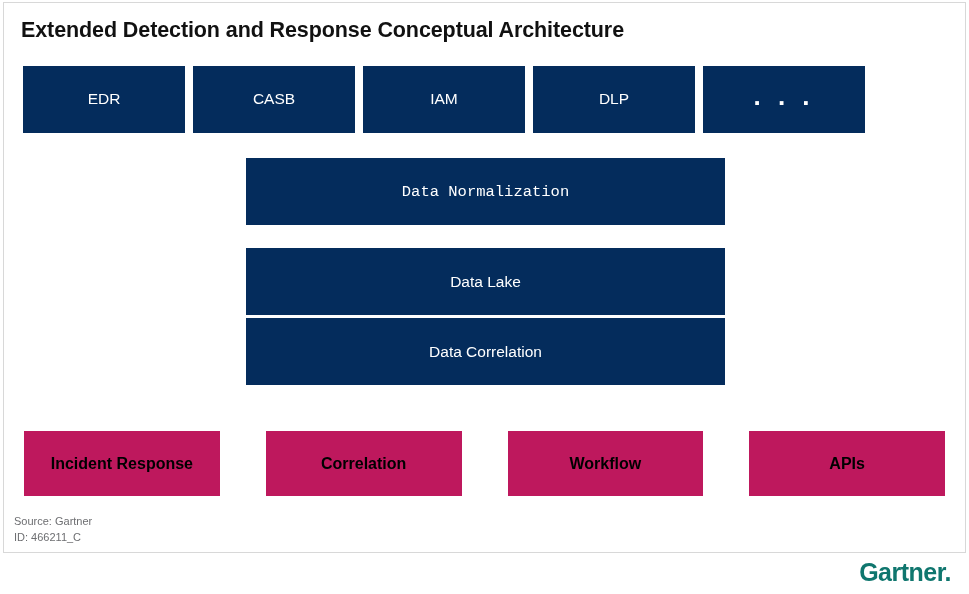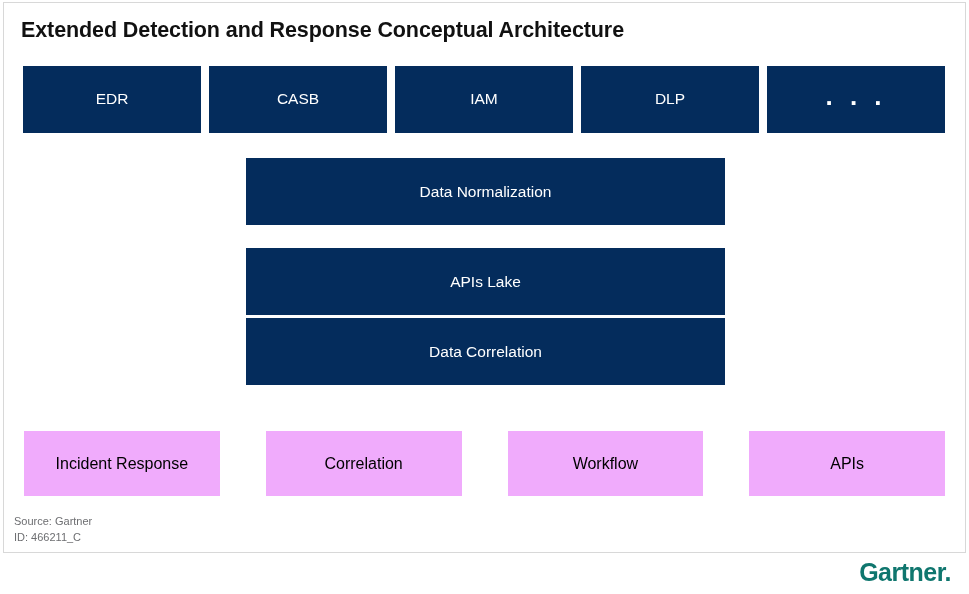--- a/index.html
+++ b/index.html
@@ -39,21 +39,21 @@
     color: #111111;
     letter-spacing: -0.1px;
     white-space: nowrap;
   }
 
   
   #row-sources {
     position: absolute;
     left: 23px;
     top: 66px;
-    width: 922px;
+    width: 842px;
     height: 67px;
     display: flex;
     gap: 8px;
   }
   .source-box {
     flex: 1 1 0;
     background: #042C5C;
     color: #ffffff;
     display: flex;
     align-items: center;
@@ -78,44 +78,44 @@
     left: 246px;
     width: 479px;
     height: 67px;
     background: #042C5C;
     color: #ffffff;
     display: flex;
     align-items: center;
     justify-content: center;
     font-size: 15.5px;
   }
-  #pipeline-0 { top: 158px; }
+  #pipeline-0 { top: 158px; font-family: Liberation Mono, monospace; }
   #pipeline-1 { top: 248px; }
   #pipeline-2 { top: 318px; text-align: right; }
 
   
   #row-capabilities {
     position: absolute;
     left: 24px;
     top: 431px;
     width: 921px;
     height: 65px;
     display: flex;
     gap: 46px;
   }
   .capability-box {
     flex: 1 1 0;
-    background: #f0abfc;
+    background: #be185d;
     color: #000000;
     display: flex;
     align-items: center;
     justify-content: center;
     text-align: center;
     font-size: 16px;
-    font-weight: normal;
+    font-weight: bold;
   }
 
   
   #source-note {
     position: absolute;
     left: 14px;
     top: 514px;
     font-size: 11px;
     line-height: 1.42;
     color: #6d6e71;
@@ -166,21 +166,21 @@
         <div>
           <span class="lbl">. . .</span>
         </div>
       </div>
     </div>
 
   <div class="pipeline-box" id="pipeline-0">
     <span>Data Normalization</span>
   </div>
   <div class="pipeline-box" id="pipeline-1">
-    <span>APIs Lake</span>
+    <span>Data Lake</span>
   </div>
   <div class="pipeline-box" id="pipeline-2">
     <span>Data Correlation</span>
   </div>
 
   <div id="row-capabilities">
       <div class="capability-box">
         <span>Incident Response</span>
       </div>
       <div class="capability-box">

